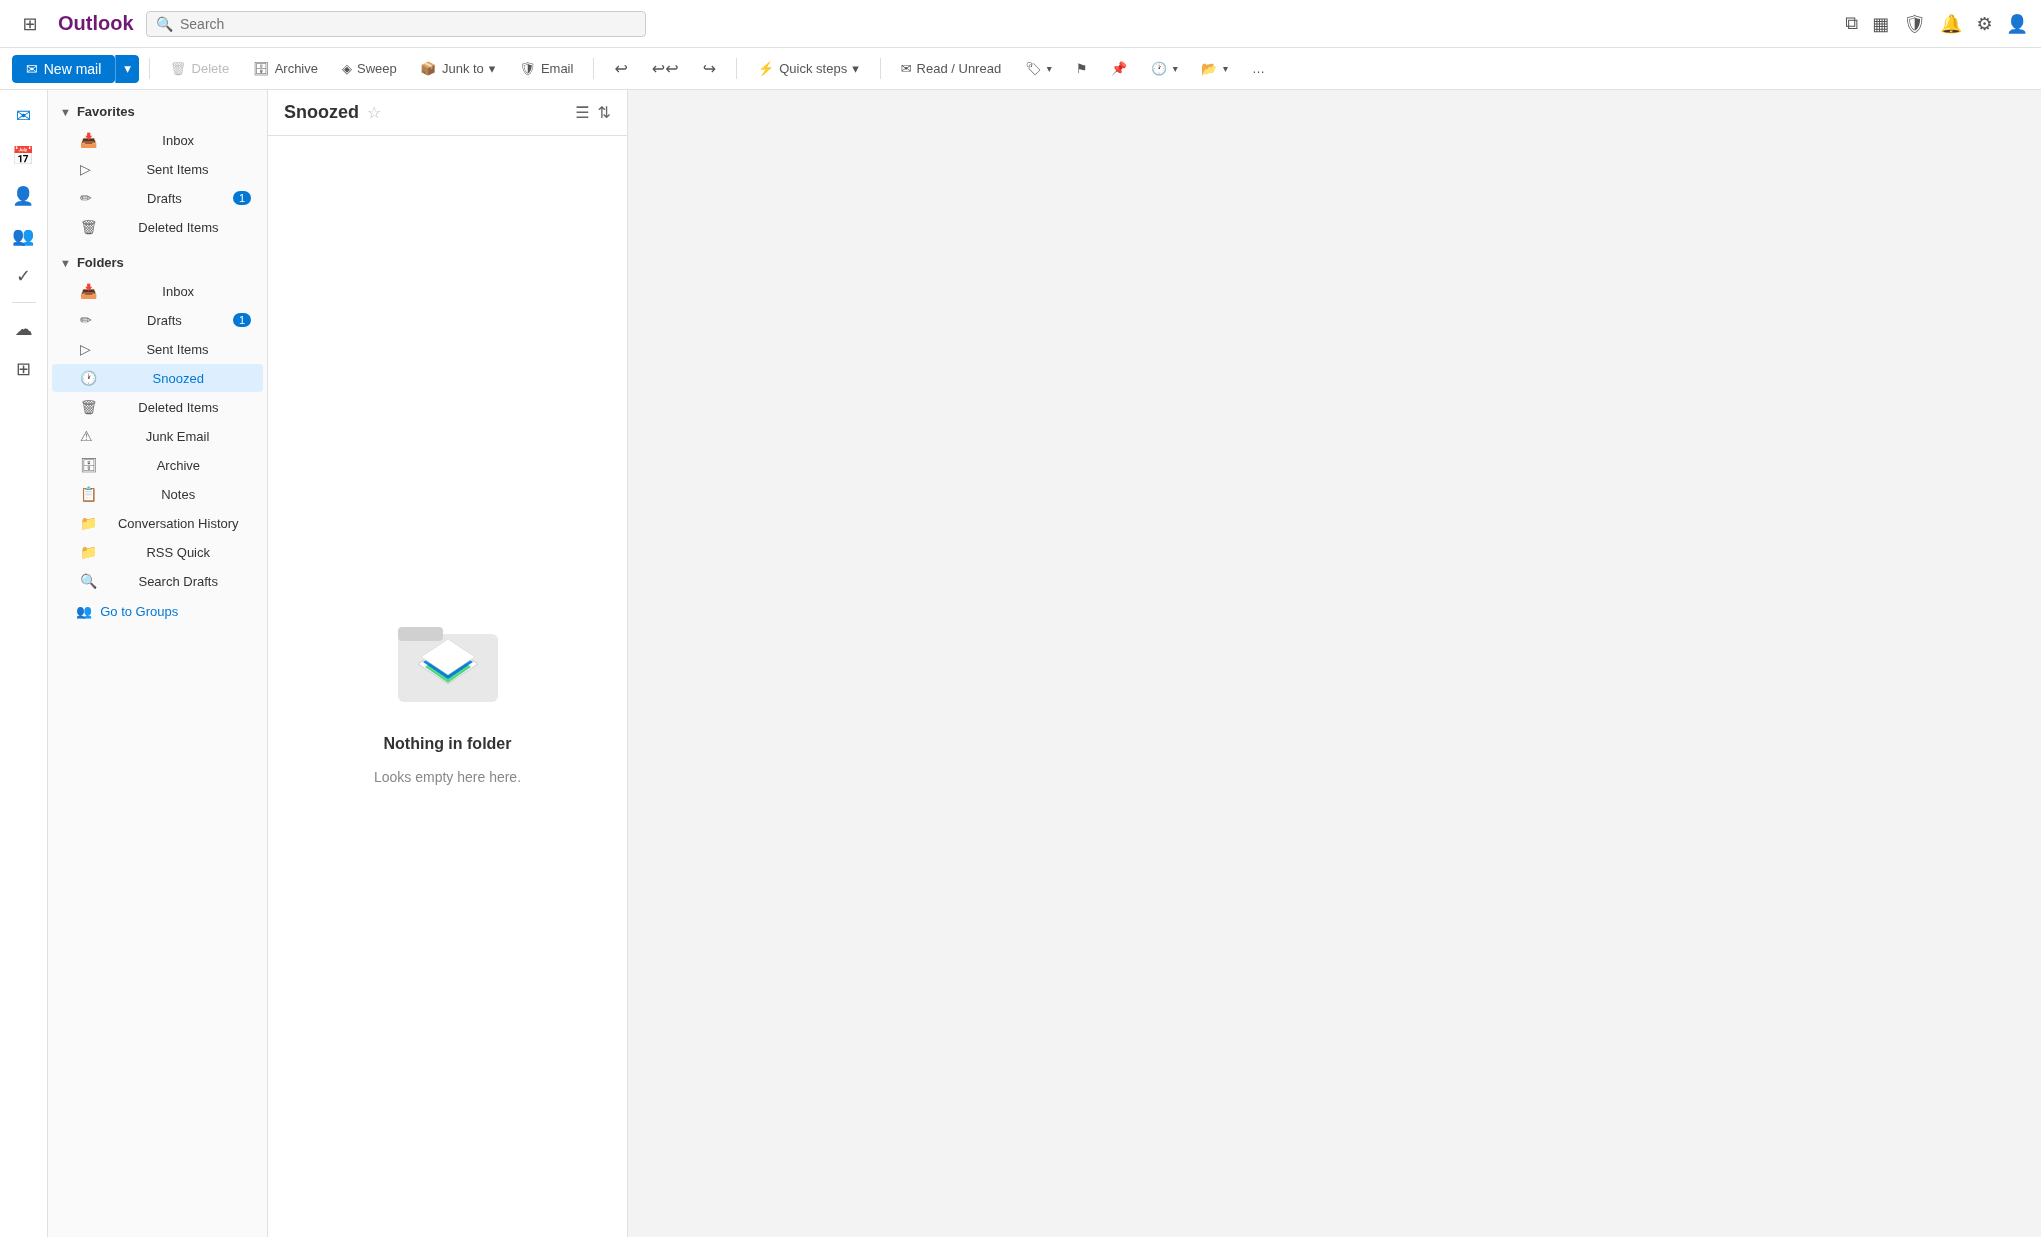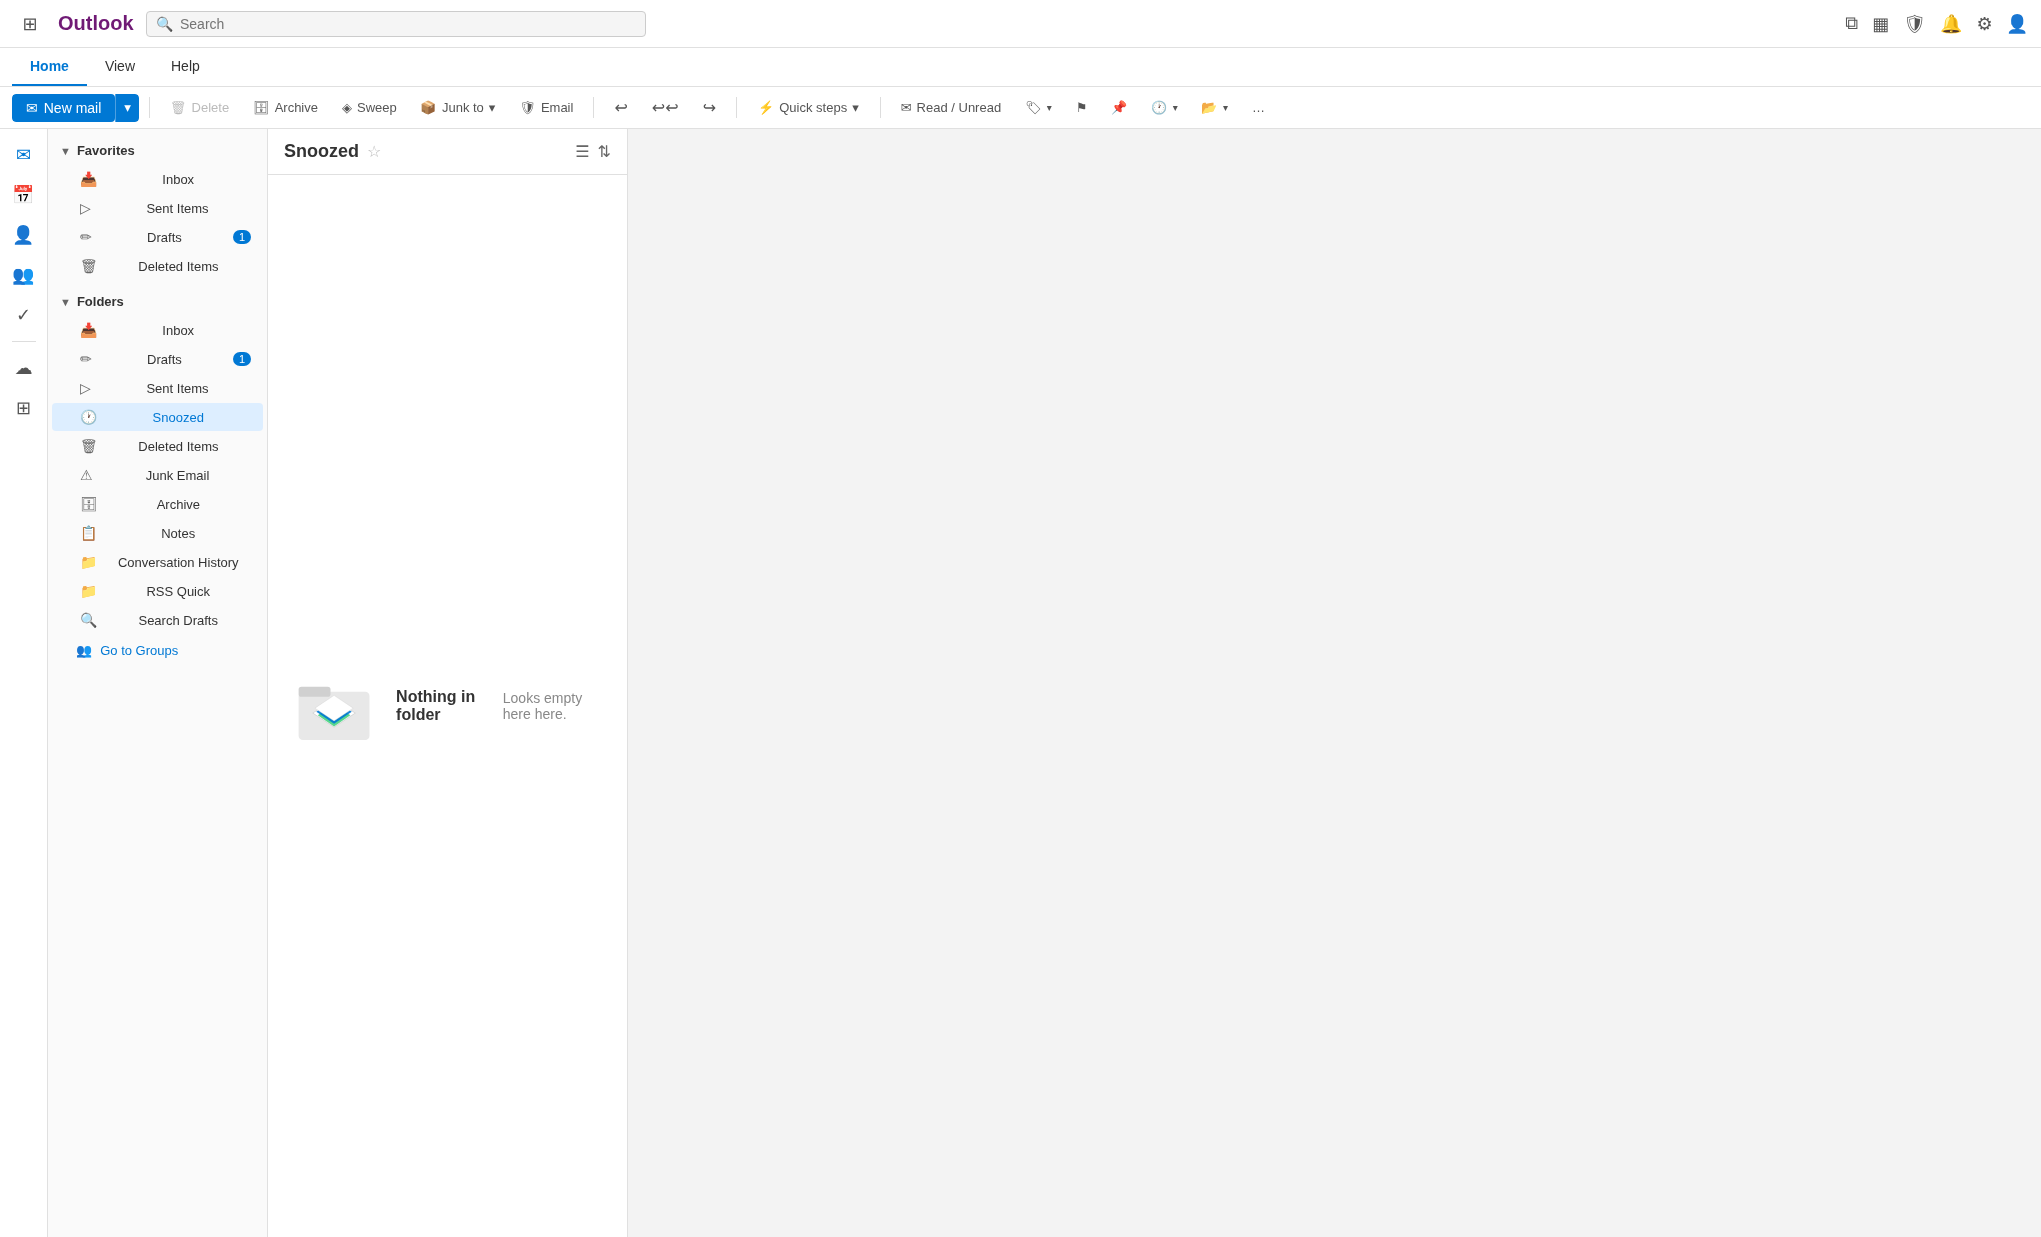--- a/index.html
+++ b/index.html
@@ -50,21 +50,21 @@
     .sidebar-go-groups { display: flex; align-items: center; padding: 8px 12px 8px 28px; gap: 8px; cursor: pointer; color: #0078d4; font-size: 13px; }
 
     
     .email-list { width: 360px; background: #fff; border-right: 1px solid #e0e0e0; display: flex; flex-direction: column; overflow: hidden; }
     .email-list-header { display: flex; align-items: center; padding: 12px 16px; gap: 8px; border-bottom: 1px solid #e0e0e0; }
     .email-list-title { font-size: 18px; font-weight: 600; color: #333; }
     .email-list-star { color: #bbb; font-size: 16px; cursor: pointer; }
     .email-list-controls { margin-left: auto; display: flex; gap: 8px; }
     .email-list-control { background: none; border: none; cursor: pointer; color: #666; font-size: 16px; }
     .email-list-body { flex: 1; overflow-y: auto; display: flex; flex-direction: column; align-items: center; justify-content: center; }
-    .empty-state { display: flex; align-items: center; padding: 40px 20px; gap: 16px; }
+    .empty-state { display: flex; flex-direction: column; align-items: center; padding: 40px 20px; gap: 16px; }
     .empty-title { font-size: 16px; font-weight: 600; color: #333; }
     .empty-subtitle { font-size: 14px; color: #888; }
 
     
     .reading-pane { flex: 1; background: #f3f3f3; }
 
     
     .chevron { font-size: 11px; color: #666; }
 
     
@@ -86,25 +86,20 @@
     <span class="top-icon" title="Compose">⧉</span>
     <span class="top-icon" title="Calendar">▦</span>
     <span class="top-icon" title="Shield">🛡</span>
     <span class="top-icon" title="Notifications">🔔</span>
     <span class="top-icon" title="Settings">⚙</span>
     <span class="top-icon" title="Account">👤</span>
   </div>
 </div>
 
 <div class="ribbon">
-  <div class="ribbon-tabs">
-    <div class="ribbon-tab active">Home</div>
-    <div class="ribbon-tab">View</div>
-    <div class="ribbon-tab">Help</div>
-  </div>
   <div class="ribbon-actions">
 
     <div class="btn-new-mail-wrapper">
       <button class="btn-new-mail">
         <span>✉</span>
         <span>New mail</span>
       </button>
       <button class="btn-new-mail-dropdown">▾</button>
     </div>
 

